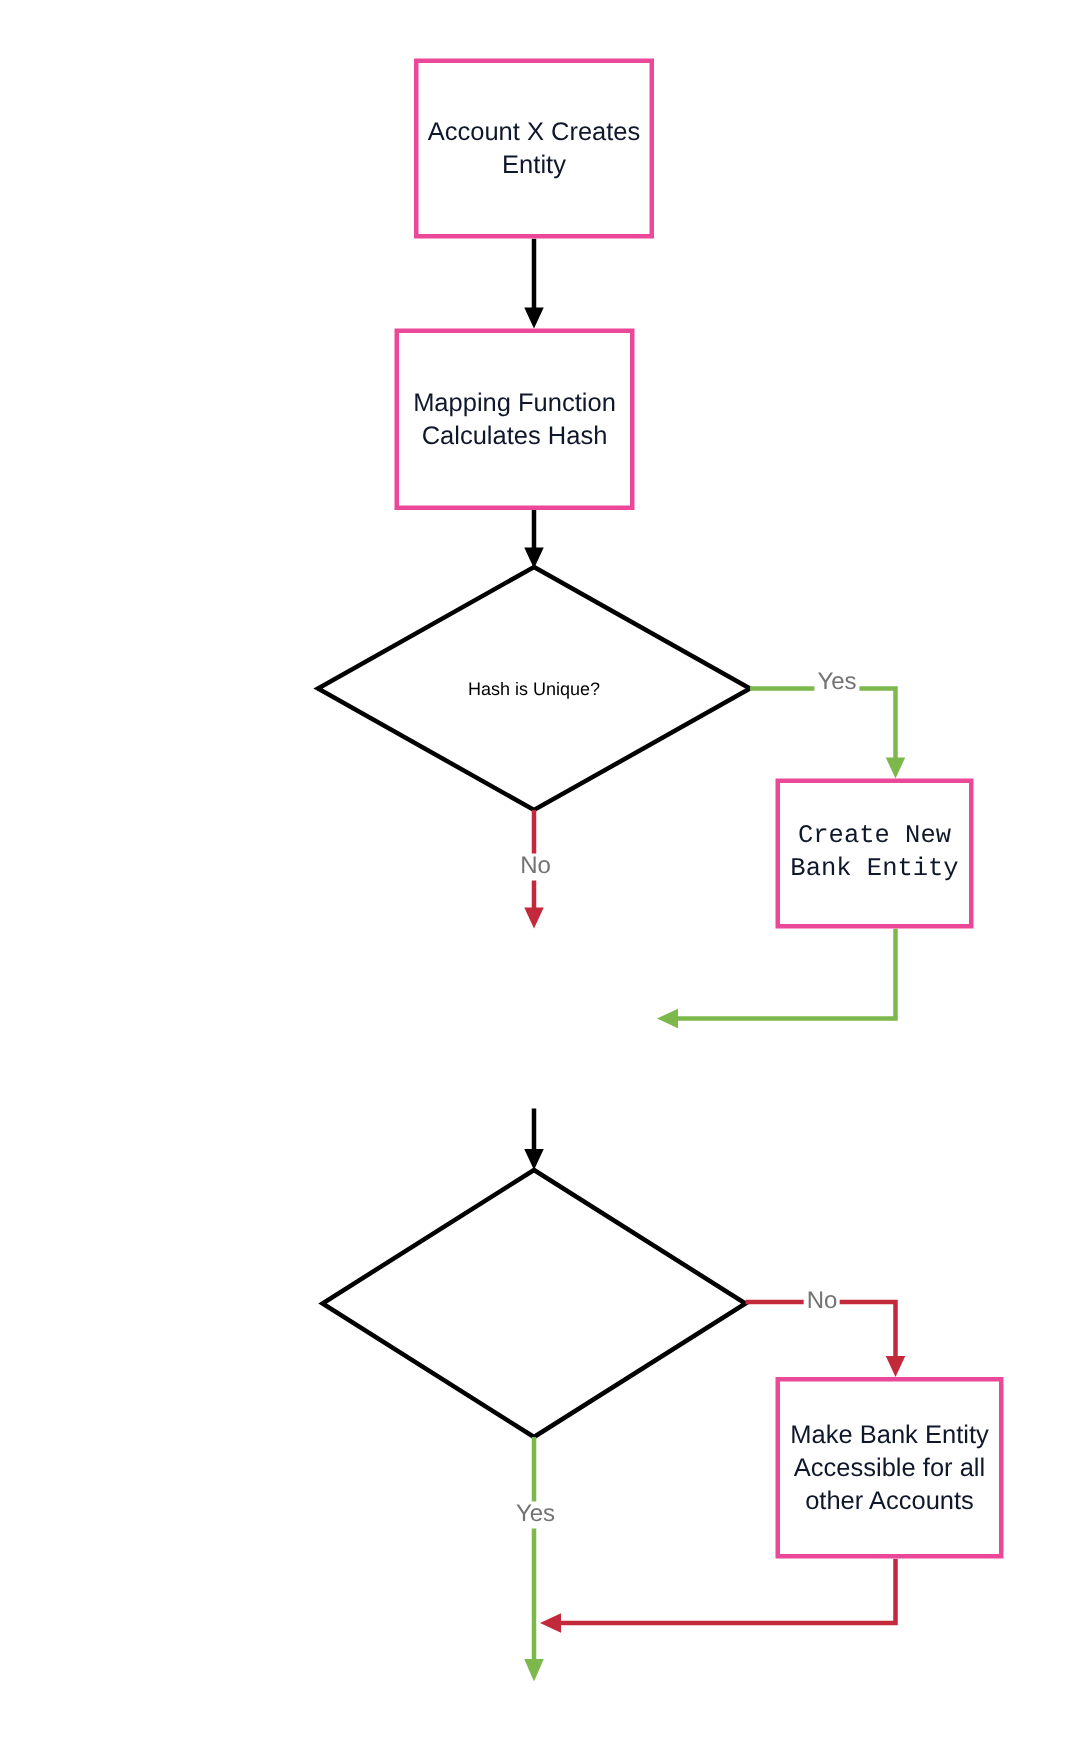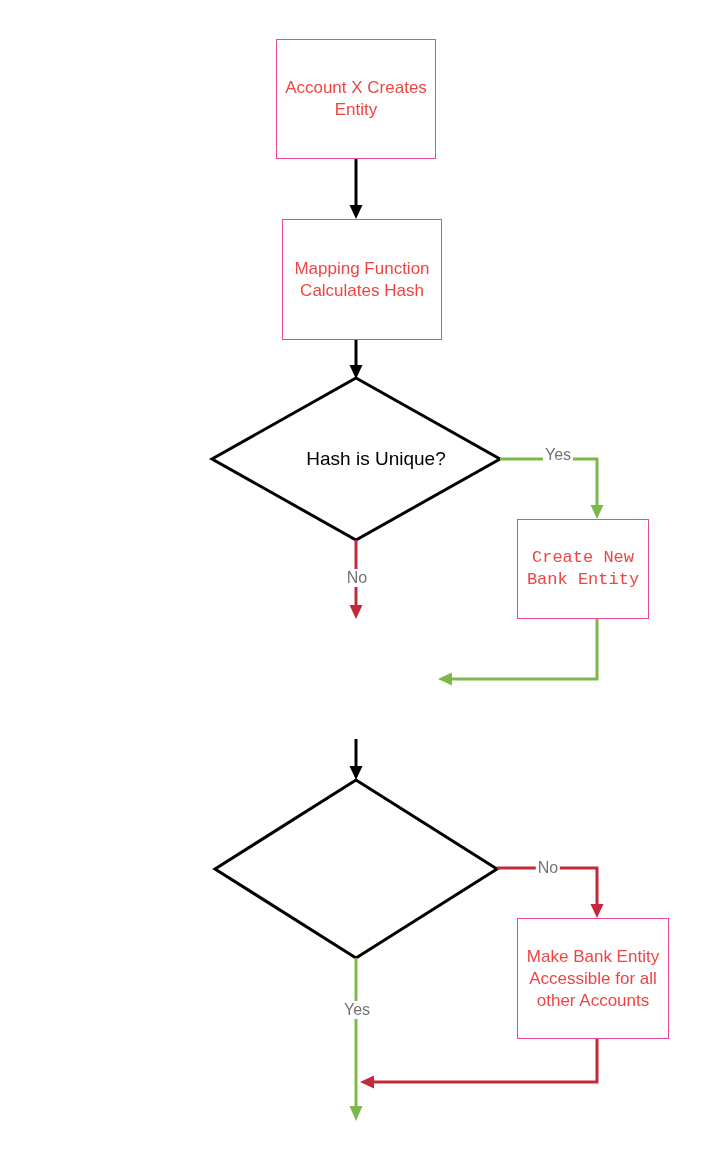--- a/index.html
+++ b/index.html
@@ -19,43 +19,42 @@
     position: absolute;
     left: 0;
     top: 0;
     width: 717px;
     height: 1160px;
   }
   .node {
     position: absolute;
     box-sizing: border-box;
     background: #ffffff;
-    border: 1px solid #ec4899;
+    border: 3px solid #ec4899;
     display: flex;
     align-items: center;
     justify-content: center;
     text-align: center;
     font-size: 17px;
     line-height: 22px;
-    color: #ef4444;
+    color: #0f172a;
     padding: 0 2px;
   }
   .node-box1 { left: 276px; top: 39px;  width: 160px; height: 120px; }
-  .node-box2 { left: 282px; top: 219px; width: 160px; height: 121px; }
+  .node-box2 { left: 263px; top: 219px; width: 160px; height: 121px; }
   .node-box3 { left: 517px; top: 519px; width: 132px; height: 100px; font-family: Liberation Mono, monospace; }
   .node-box4 { left: 276px; top: 619px; width: 160px; height: 120px; }
   .node-box5 { left: 517px; top: 918px; width: 152px; height: 121px; }
   .diamond-label {
     position: absolute;
     transform: translate(-50%, -50%);
     text-align: center;
-    font-size: 19px;
+    font-size: 12px;
     line-height: 22px;
     color: #000000;
-    margin-left: 20px;
   }
   .diamond-label-1 { left: 356px; top: 459px; width: 180px; }
   .diamond-label-2 { left: 356px; top: 869px; width: 200px; }
   .edge-label {
     position: absolute;
     transform: translate(-50%, -50%);
     background: #ffffff;
     font-size: 16px;
     line-height: 18px;
     color: #737373;

